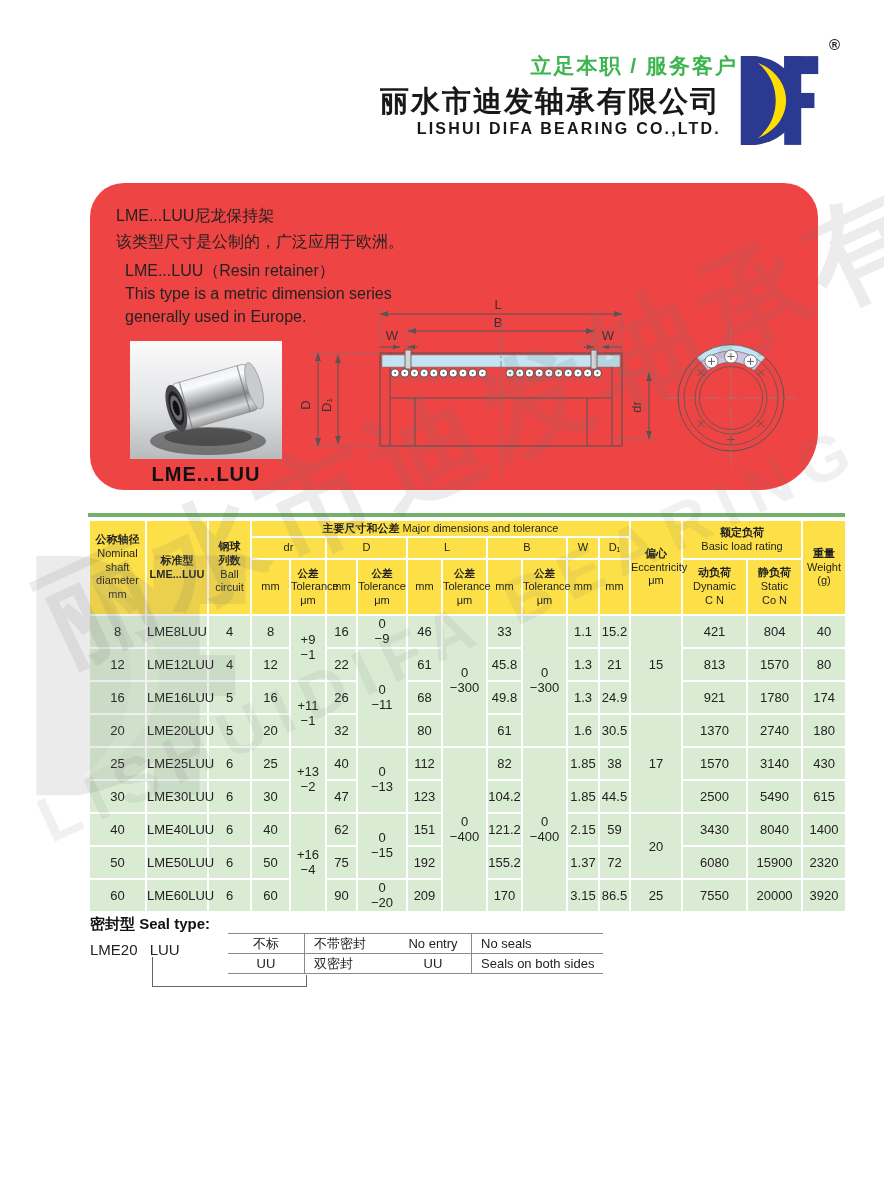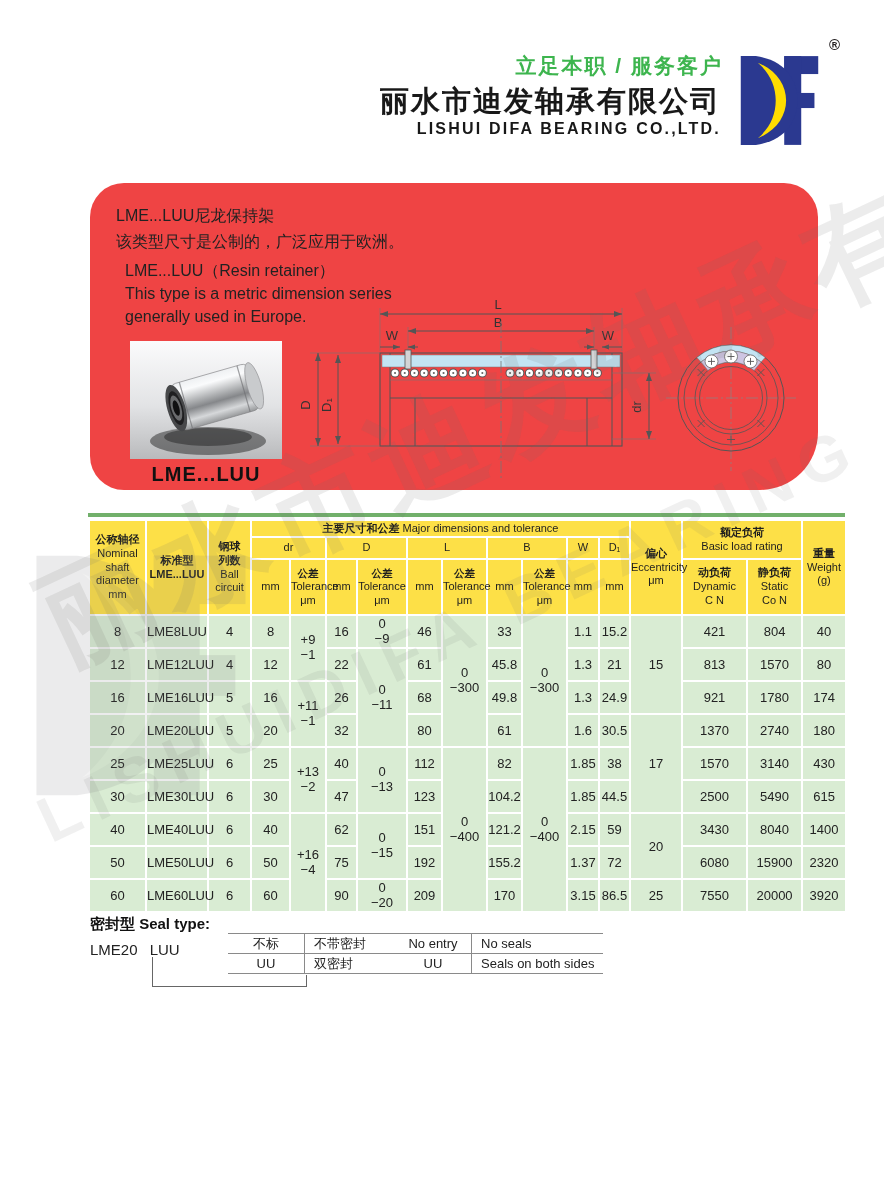--- a/index.html
+++ b/index.html
@@ -2,21 +2,21 @@
 <html><head>
 <meta charset="utf-8">
 <style>
   html,body{margin:0;padding:0;background:#fff;}
   .page{position:relative;width:884px;height:1200px;background:#fff;overflow:hidden;
         font-family:"Liberation Sans","DejaVu Sans",sans-serif;color:#1c1c1c;}
   .abs{position:absolute;}
   .pre{white-space:pre-line;}
 
   
-  .slogan{top:52px;right:161px;font-size:21px;font-weight:bold;color:#3db54e;letter-spacing:2px;}
+  .slogan{top:52px;right:146px;font-size:21px;font-weight:bold;color:#3db54e;letter-spacing:2px;}
   .co-cn{top:82px;right:163px;font-size:29px;font-weight:bold;color:#181818;letter-spacing:2px;}
   .co-en{top:120px;right:163px;font-size:16px;font-weight:bold;color:#181818;letter-spacing:2.2px;}
   .logo{top:53px;right:62px;width:85px;height:95px;}
   .reg{top:36px;right:44px;font-size:15px;font-weight:bold;color:#231f20;}
 
   
   .panel{left:90px;top:183px;width:728px;height:307px;background:#ef4444;
          border-radius:34px 34px 58px 34px;z-index:1;}
   .desc-cn{left:26px;top:20px;font-size:16px;line-height:1.6;color:#222;}
   .desc-en{left:35px;top:76px;font-size:16px;line-height:1.45;color:#222;}

